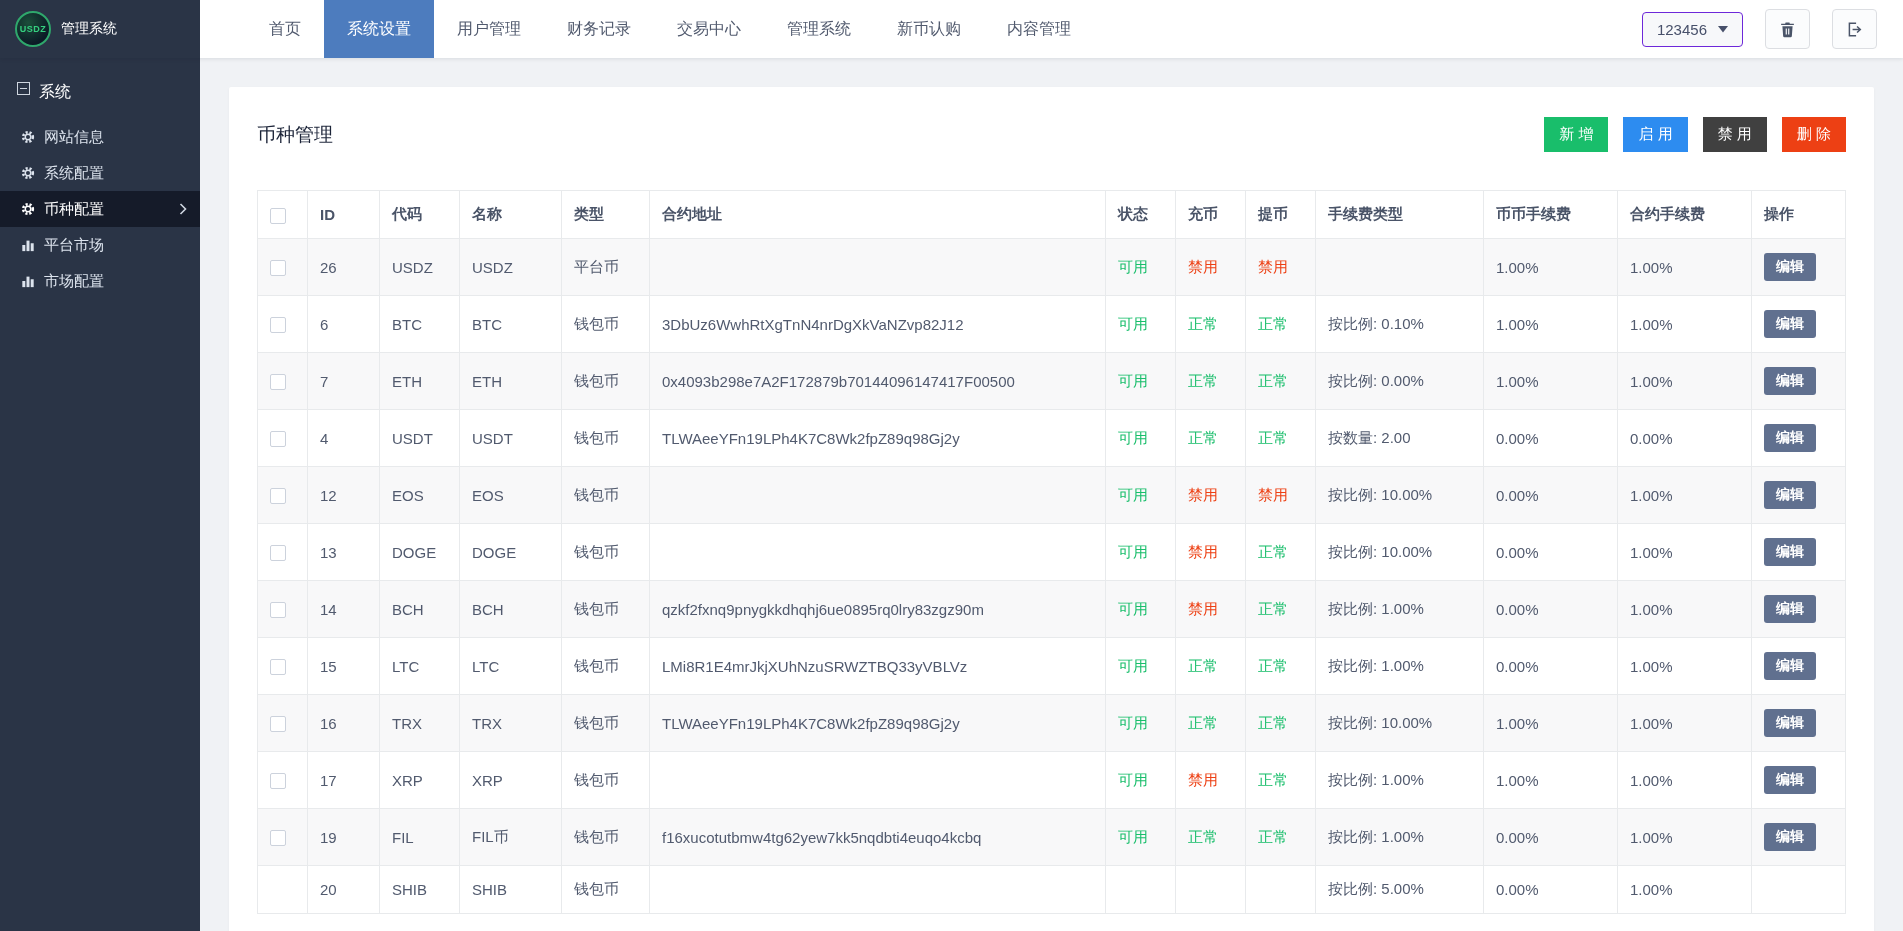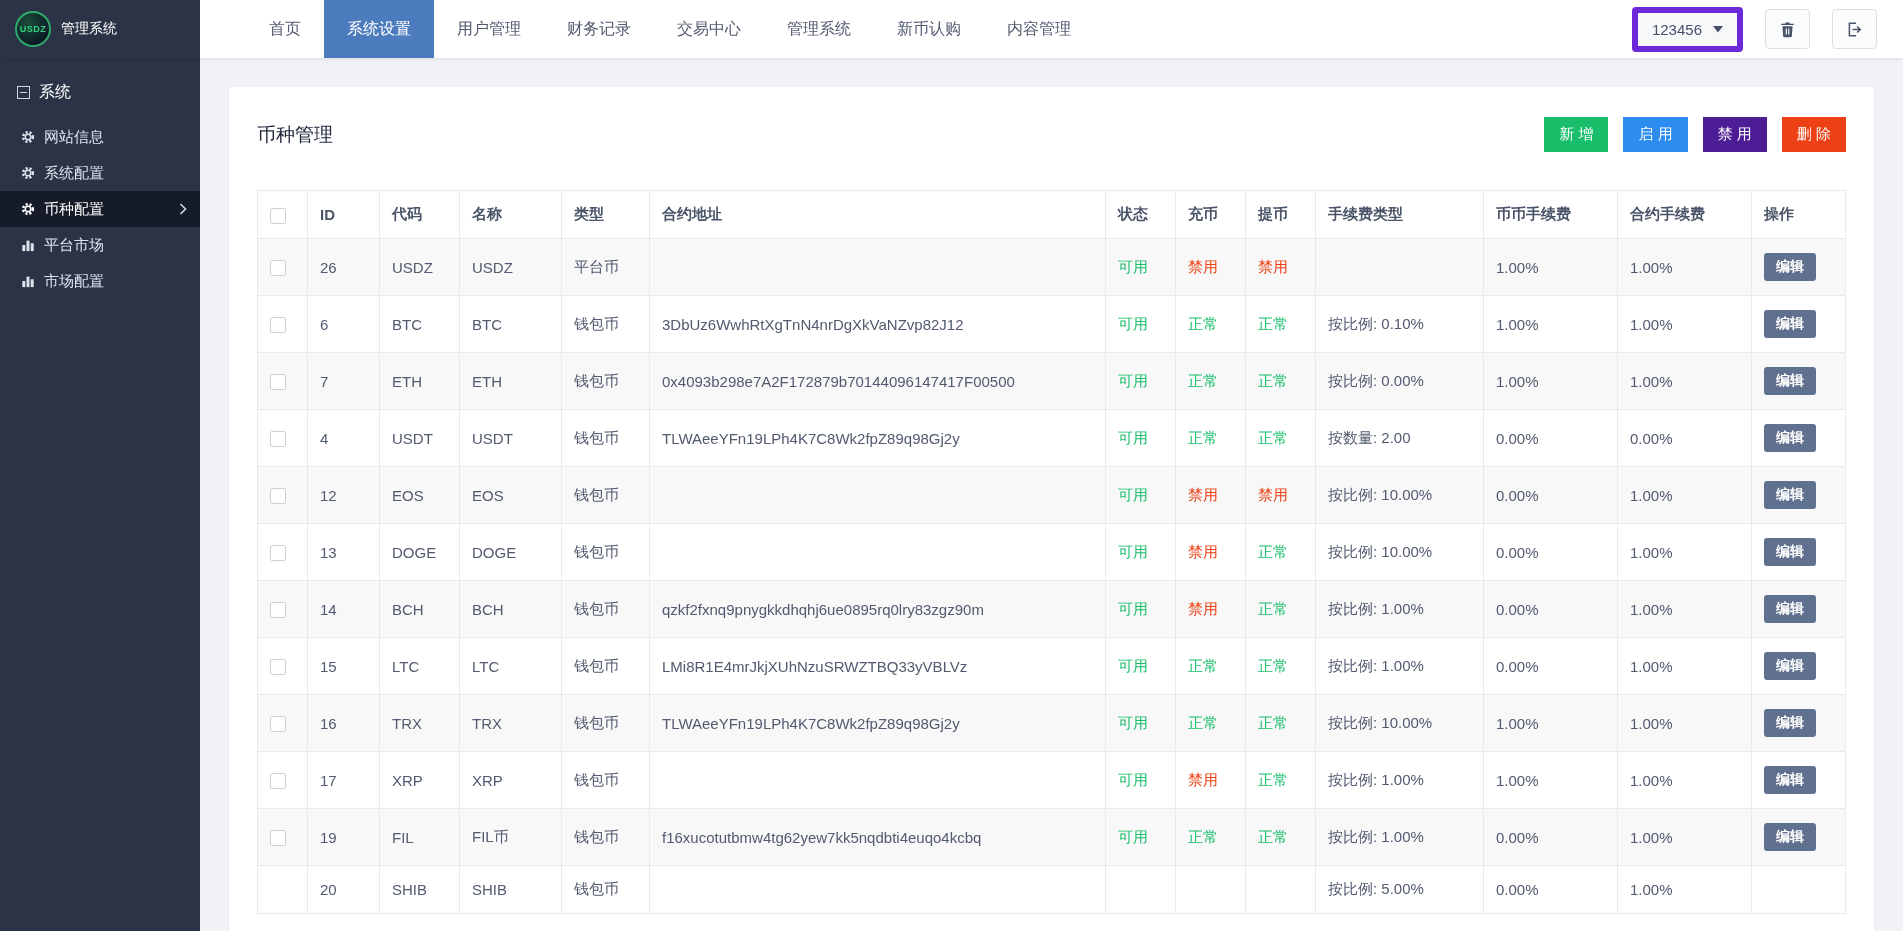--- a/index.html
+++ b/index.html
@@ -14,26 +14,26 @@
   .brand { flex:0 0 200px; width:200px; background:var(--sidebar-bg,#2a3446); display:flex; align-items:center; gap:10px; padding-left:15px; }
   .logo { width:36px; height:36px; border-radius:50%; flex:0 0 36px;
     background:radial-gradient(circle at 35% 30%, #1b4d3a, #0c1a26 72%);
     border:2px solid #2fa86c; color:#35d07f; display:flex; align-items:center; justify-content:center;
     font-size:9px; font-weight:bold; letter-spacing:.5px; }
   .brand-title { color:#fff; font-size:14px; white-space:nowrap; }
   .topnav { display:flex; align-items:stretch; flex:1; padding-left:14px;margin-left:32px; }
   .nav-item { display:flex; align-items:center; padding:0 23px; font-size:16px; color:#515a6e; cursor:pointer; white-space:nowrap; }
   .nav-item.active { background:var(--topnav-active-bg,#4d7cbe); color:#fff; }
   .top-right { display:flex; align-items:center; gap:22px; padding-right:26px; }
-  .user-select { display:flex; align-items:center; gap:11px; background:#f7f8fa; border:6px solid #6d28d9; border-radius:4px; padding:8px 14px; font-size:15px; color:#47506a; cursor:pointer; }
+  .user-select { display:flex; align-items:center; gap:11px; background:#f7f8fa; border:1px solid #6d28d9; border-radius:4px; padding:8px 14px; font-size:15px; color:#47506a; cursor:pointer; }
   .icon-btn { width:45px; height:40px; background:#fbfcfd; border:1px solid #dcdee2; border-radius:4px; display:flex; align-items:center; justify-content:center; color:#4a5468; cursor:pointer; }
   
   .layout { display:flex; height:873px; overflow:hidden; }
   .sidebar { flex:0 0 200px; width:200px; background:var(--sidebar-bg,#2a3446); color:#dce3ed; }
-  .side-section { display:flex; align-items:center; gap:9px; padding:24px 0 16px 17px; font-size:16px; color:#fff; }
+  .side-section { display:flex; gap:9px; padding:24px 0 16px 17px; font-size:16px; color:#fff; }
   .collapse-box { width:13px; height:13px; border:1px solid #cfd6e0; position:relative; cursor:pointer; flex:0 0 13px; }
   .collapse-box::after { content:""; position:absolute; left:2px; right:2px; top:5px; height:1px; background:#cfd6e0; }
   .side-item { display:flex; align-items:center; gap:9px; height:36px; padding-left:21px; font-size:15px; cursor:pointer; position:relative; color:#dce3ed; }
   .side-item.active { background:var(--sidebar-active-bg,#151b29); color:#fff; }
   .side-item .chev { position:absolute; right:13px; display:flex; color:#cfd6e0; }
   .ic { display:inline-flex; align-items:center; justify-content:center; }
   
   .main { flex:1; padding:29px 29px 0; overflow:hidden; }
   .card { background:#fff; border-radius:2px; box-shadow:0 1px 3px rgba(0,0,0,.04); min-height:860px; }
   .card-head { display:flex; align-items:center; justify-content:space-between; padding:30px 28px 38px; }
@@ -161,21 +161,21 @@
       </div>
   </aside>
 
   <main class="main">
     <div class="card">
       <div class="card-head">
         <div class="page-title">币种管理</div>
         <div class="actions">
             <button class="action-btn" style="background: rgb(25, 190, 107);">新 增</button>
             <button class="action-btn" style="background: rgb(45, 140, 240);">启 用</button>
-            <button class="action-btn" style="background: #4c1d95;">禁 用</button>
+            <button class="action-btn" style="background: #404040;">禁 用</button>
             <button class="action-btn" style="background: rgb(237, 64, 20);">删 除</button>
           </div>
       </div>
       <div class="table-wrap">
         <table>
           <colgroup>
               <col style="width: 50px;">
               <col style="width: 72px;">
               <col style="width: 80px;">
               <col style="width: 102px;">

